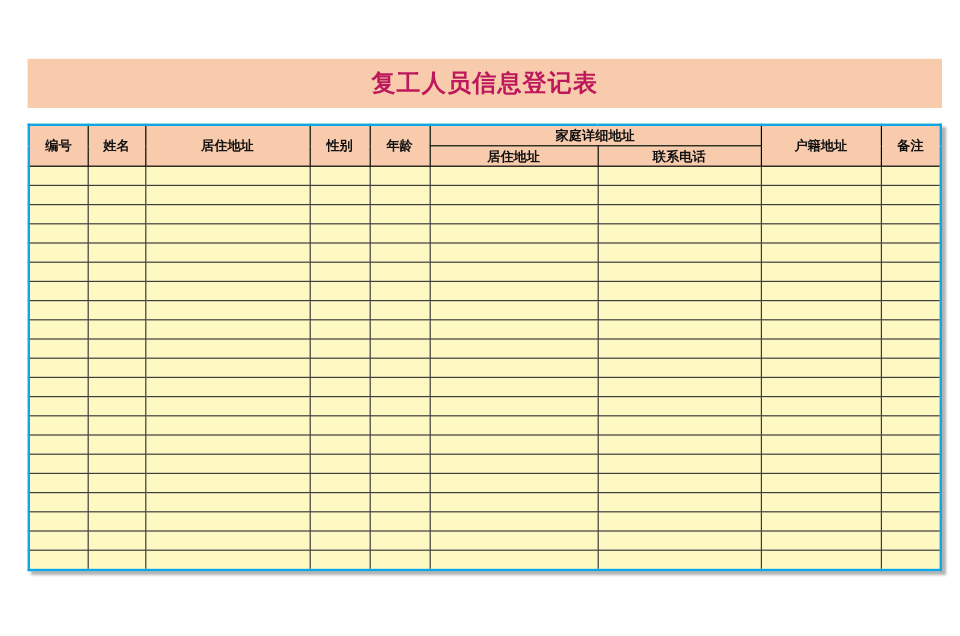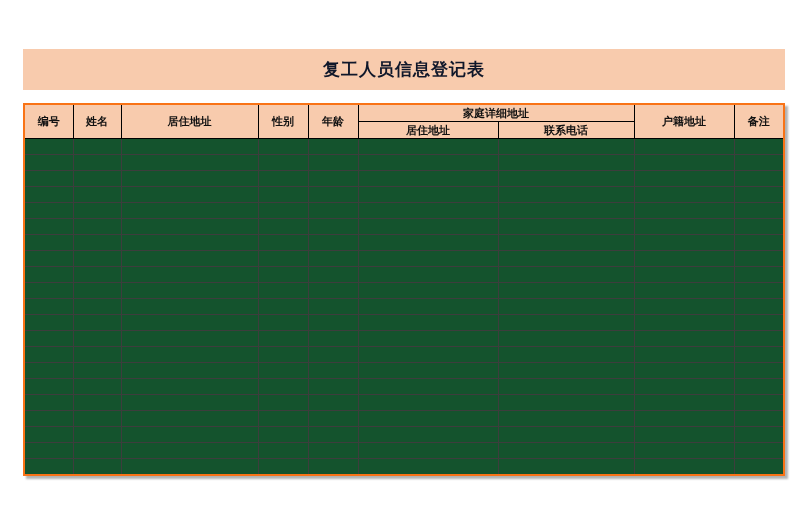--- a/index.html
+++ b/index.html
@@ -22,35 +22,35 @@
     left: 23px;
     top: 49px;
     width: 762px;
     height: 41px;
     background: #F8CBAD;
     display: flex;
     align-items: center;
     justify-content: center;
   }
   .banner .title-text {
-    font-size: 17px;
+    font-size: 20px;
     font-weight: bold;
-    color: #0f172a;
+    color: #be185d;
     letter-spacing: 1px;
     text-align: center;
   }
   table.reg-table {
     position: absolute;
     left: 23px;
     top: 103px;
     width: 760px;
     table-layout: fixed;
     border-collapse: collapse;
-    background: #14532d;
-    border: 2px solid #f97316;
+    background: #fef9c3;
+    border: 2px solid #0ea5e9;
     box-shadow: 3px 3px 2px rgba(0,0,0,0.30);
     font-family: Liberation Serif, serif;
   }
   table.reg-table th {
     background: #F8CBAD;
     border: 1px solid #000000;
     font-size: 11px;
     font-weight: bold;
     color: #111111;
     text-align: center;

